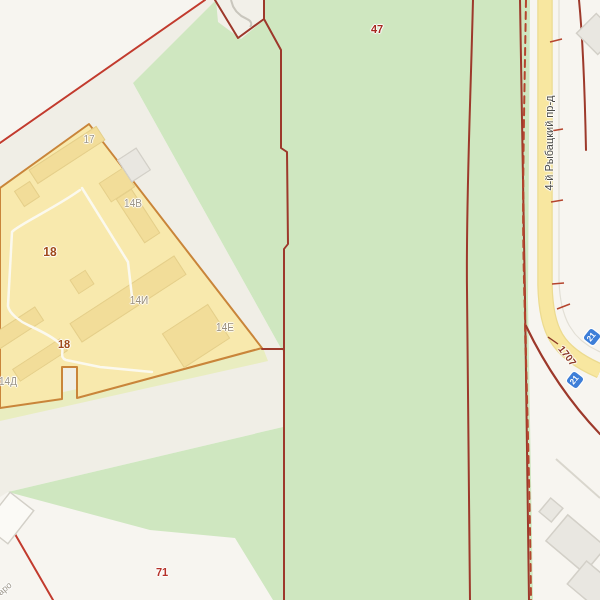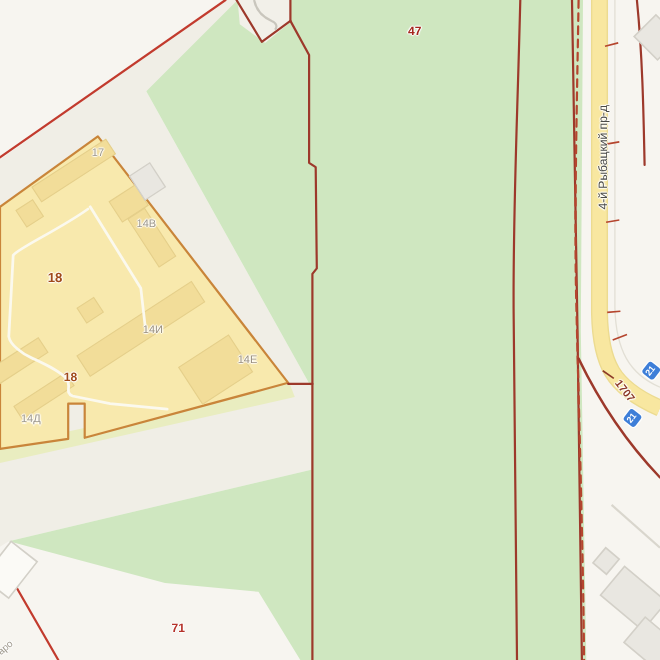--- a/index.html
+++ b/index.html
@@ -96,21 +96,21 @@
 
   <div id="labels">
       <span class="lbl bold" style="left: 377px; top: 13px; font-size: 11px; color: rgb(165, 40, 30); margin-top: 16px; --r: 0deg;">47</span>
       <span class="lbl bold" style="left: 50px; top: 252px; font-size: 12px; color: rgb(160, 74, 26); --r: 0deg;">18</span>
       <span class="lbl bold" style="left: 64px; top: 344px; font-size: 11px; color: rgb(160, 74, 26); --r: 0deg;">18</span>
       <span class="lbl bold" style="left: 162px; top: 572px; font-size: 11px; color: rgb(181, 50, 42); --r: 0deg;">71</span>
       <span class="lbl" style="left: 89px; top: 140px; font-size: 10px; color: rgb(157, 151, 139); --r: 0deg;">17</span>
       <span class="lbl" style="left: 133px; top: 204px; font-size: 10px; color: rgb(157, 151, 139); text-align: center; --r: 0deg;">14В</span>
       <span class="lbl" style="left: 139px; top: 301px; font-size: 10px; color: rgb(154, 143, 124); --r: 0deg;">14И</span>
       <span class="lbl" style="left: 201px; top: 328px; font-size: 10px; color: rgb(154, 143, 124); margin-left: 24px; --r: 0deg;">14Е</span>
-      <span class="lbl" style="left: 28px; top: 382px; font-size: 10px; color: rgb(157, 151, 139); --r: 0deg;">14Д</span>
+      <span class="lbl" style="left: 8px; top: 382px; font-size: 10px; color: rgb(157, 151, 139); --r: 0deg;">14Д</span>
       <span class="lbl" style="left: 549px; top: 143px; font-size: 11px; color: rgb(75, 75, 71); --r: -90deg;">4-й Рыбацкий пр-д</span>
       <span class="lbl bold" style="left: 567px; top: 356px; font-size: 10px; color: rgb(141, 58, 40); --r: 52deg;">1707</span>
       <span class="lbl" style="left: 5px; top: 589px; font-size: 9px; color: rgb(157, 151, 139); --r: -40deg;">аро</span>
       <div class="badge" style="left: 592px; top: 337px; --r: 38deg;">
         <span>21</span>
       </div>
       <div class="badge" style="left: 575px; top: 380px; --r: 38deg;">
         <span>21</span>
       </div>
     </div>

